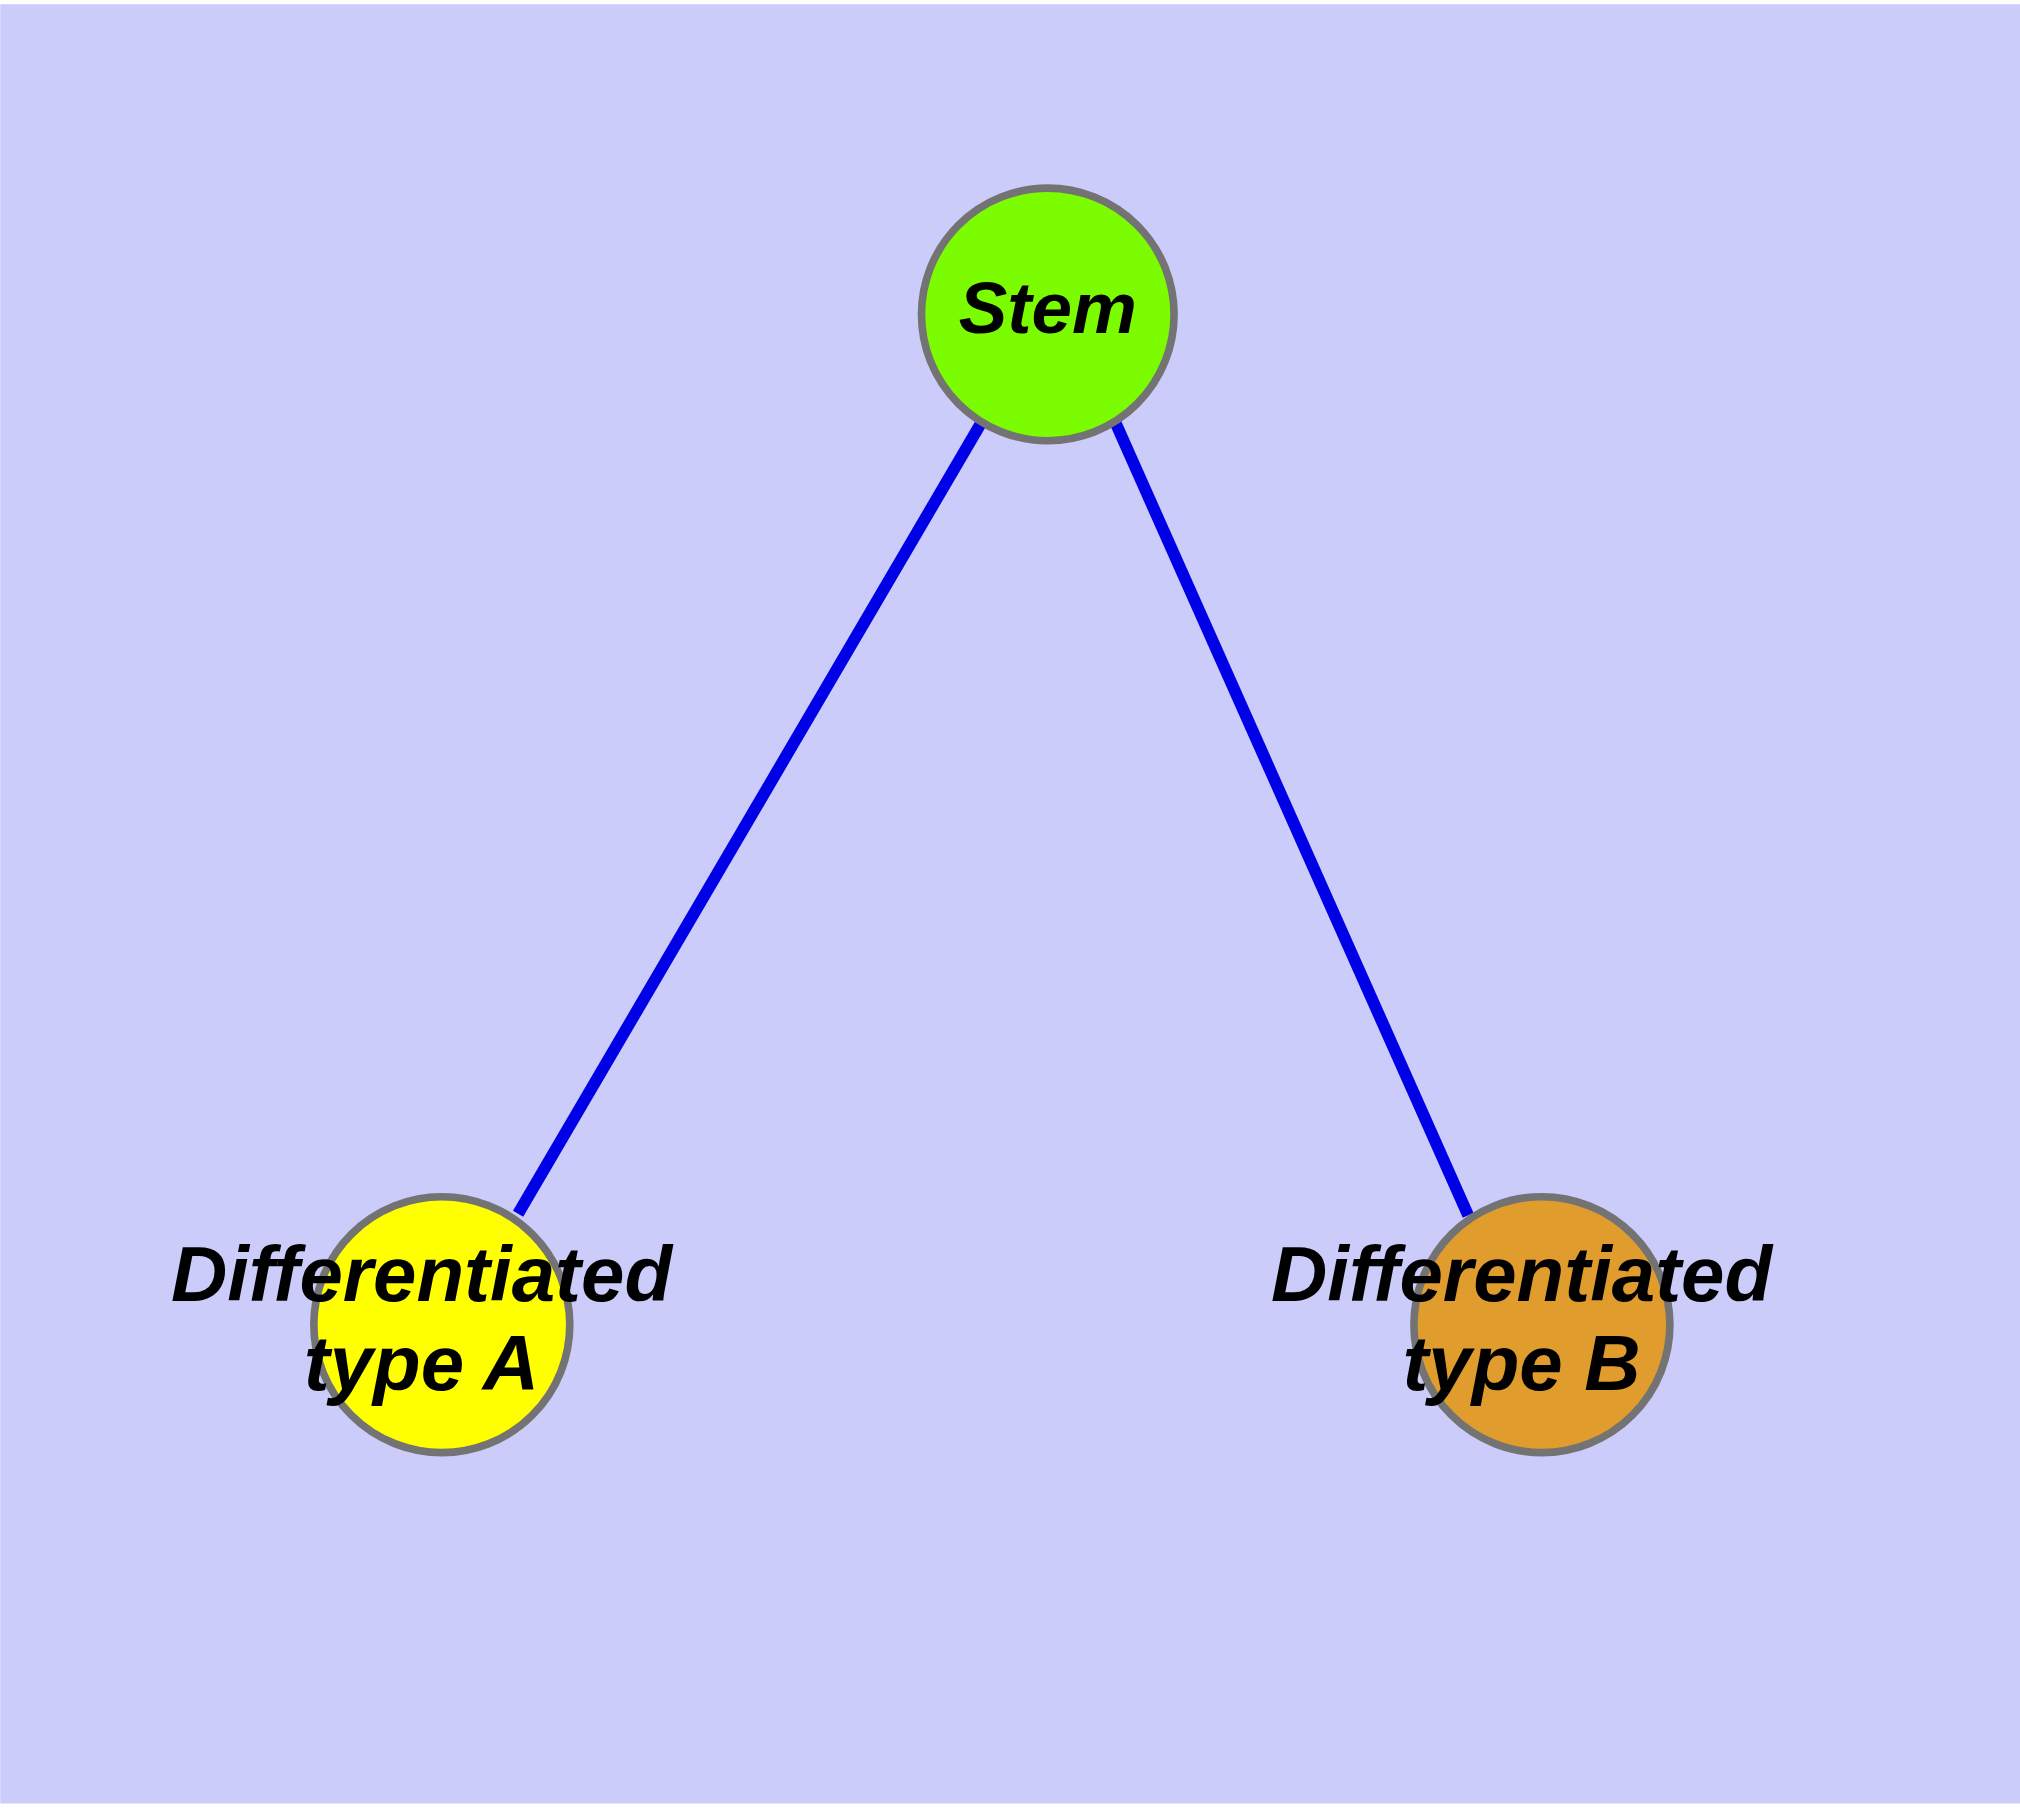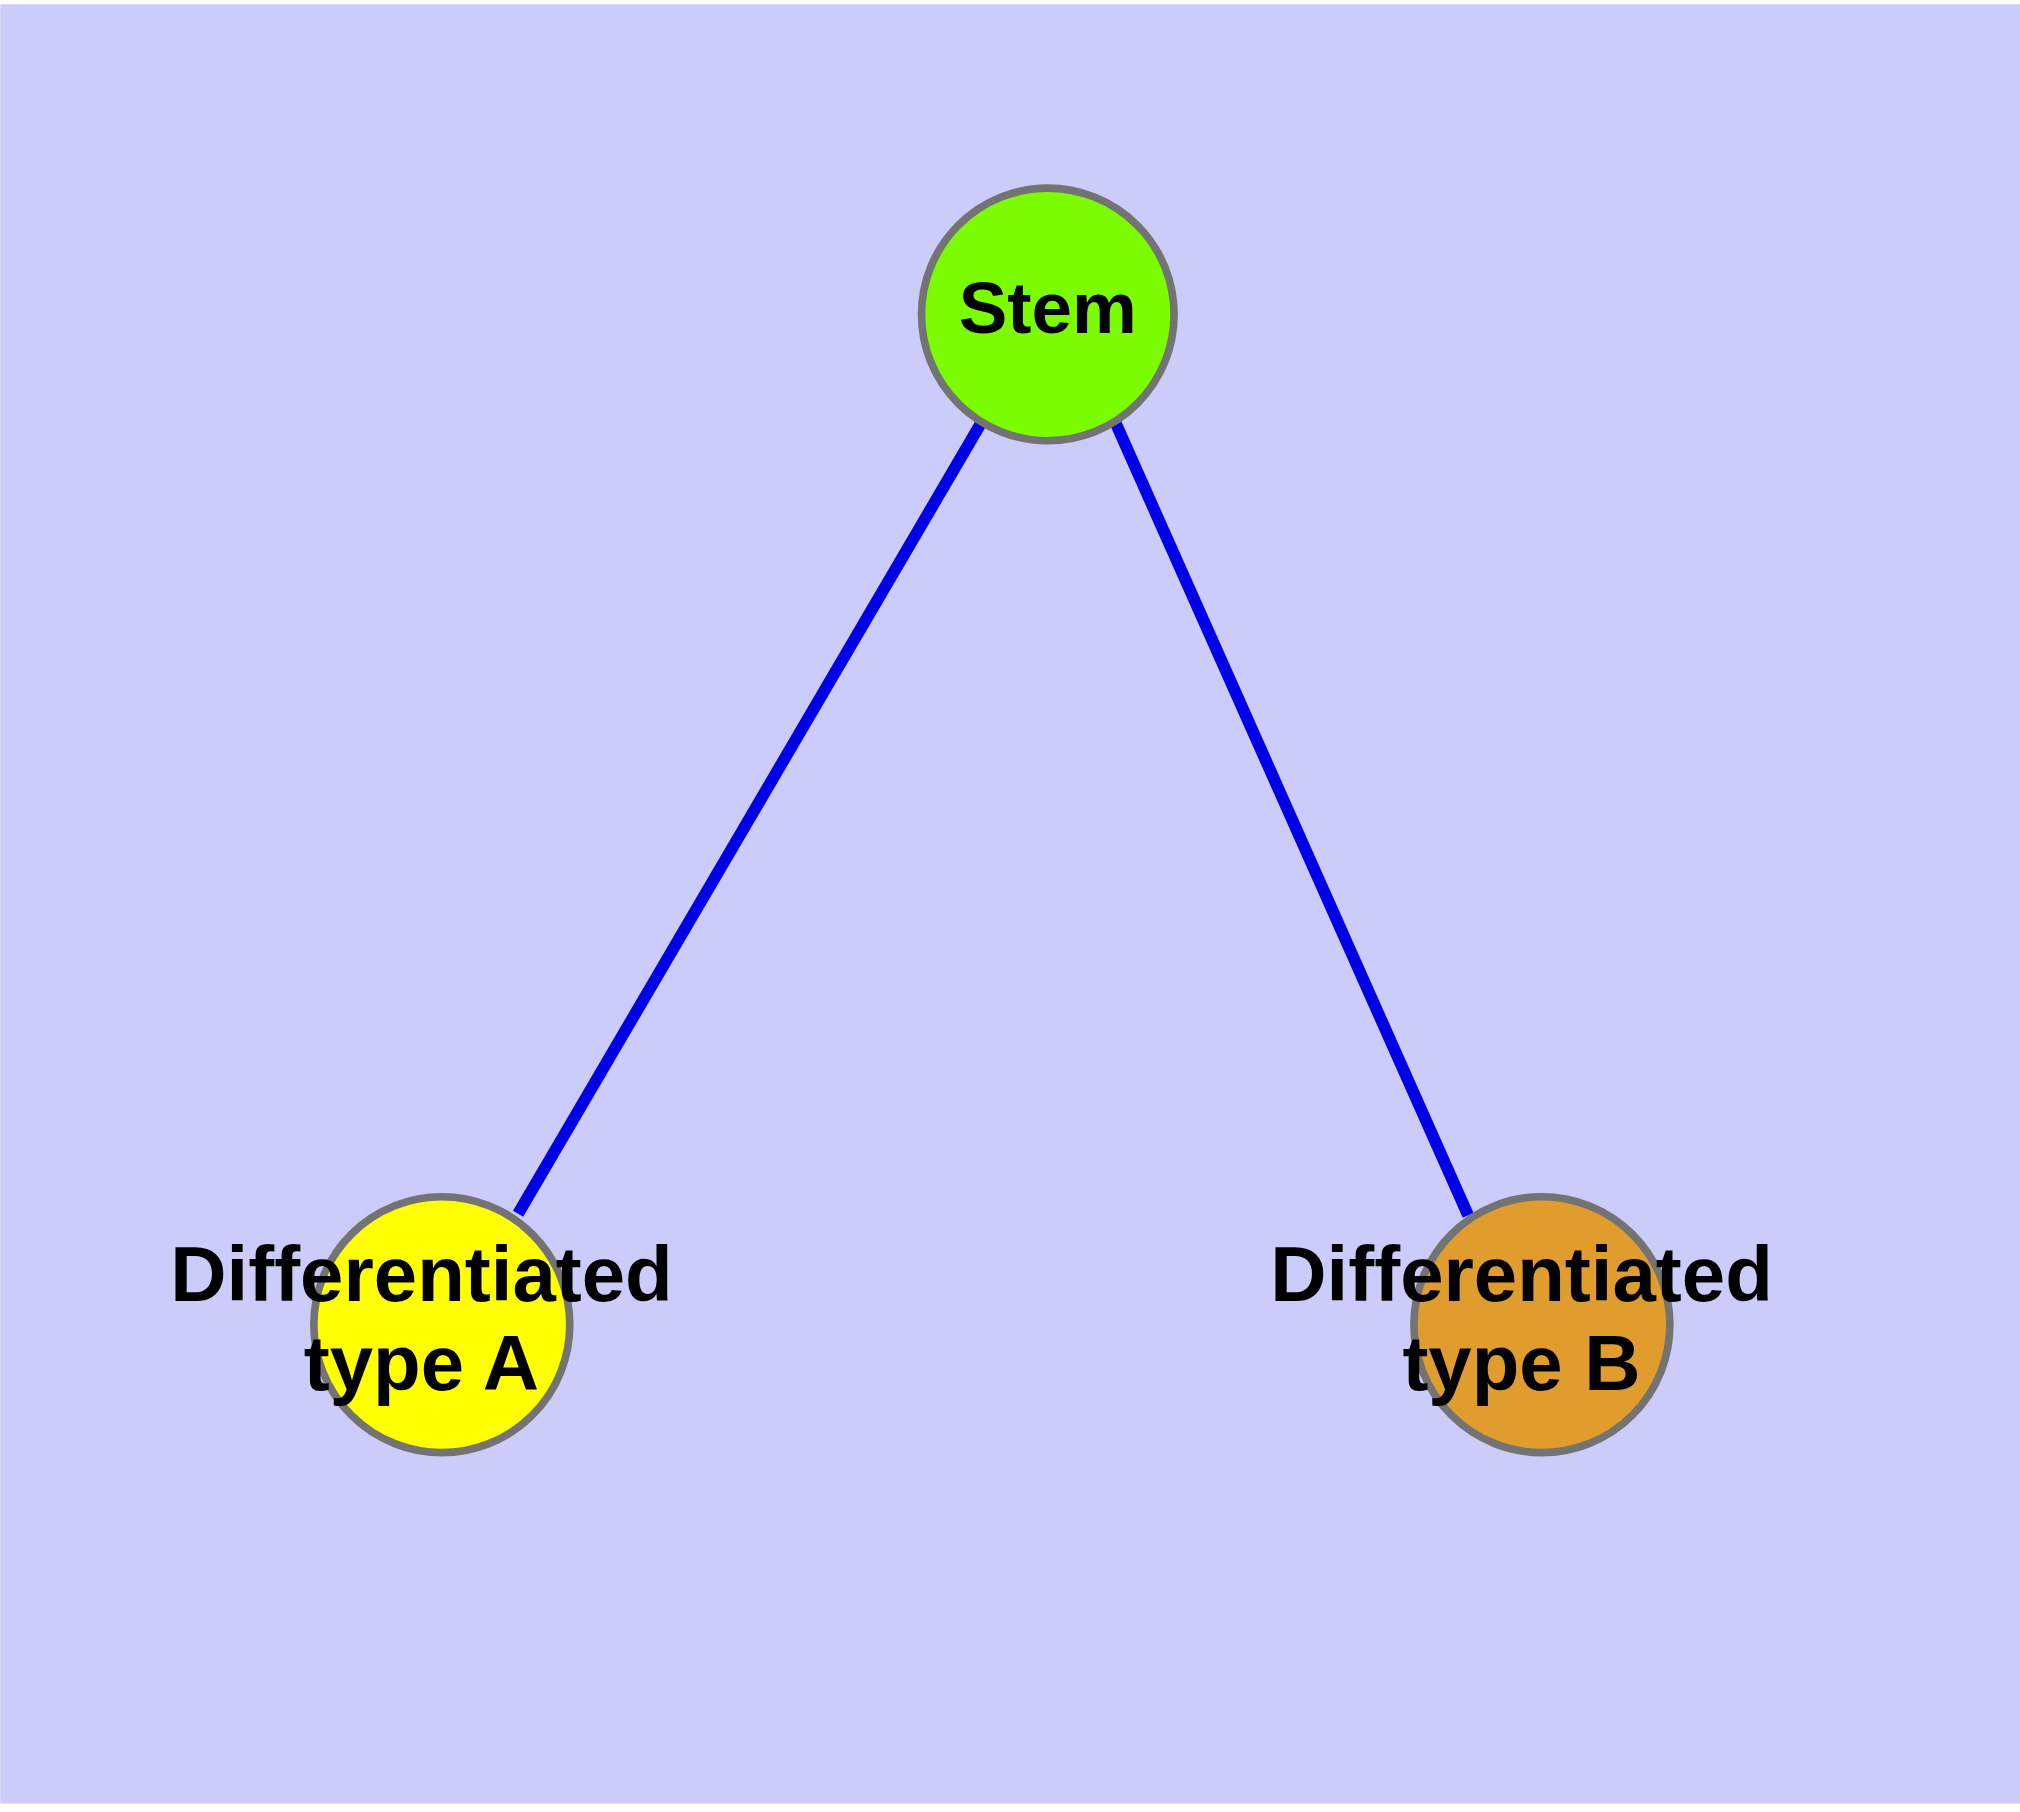--- a/index.html
+++ b/index.html
@@ -13,20 +13,21 @@
     height: 1812px;
     overflow: hidden;
     font-family: "Liberation Sans", sans-serif;
   }
   #graph-canvas {
     position: absolute;
     left: 0;
     top: 0;
     width: 2021px;
     height: 1812px;
+    font-style: italic;
   }
   #graph-svg {
     display: block;
     width: 2021px;
     height: 1812px;
   }
   .node-circle {
     stroke: #737373;
     stroke-width: 9;
   }

